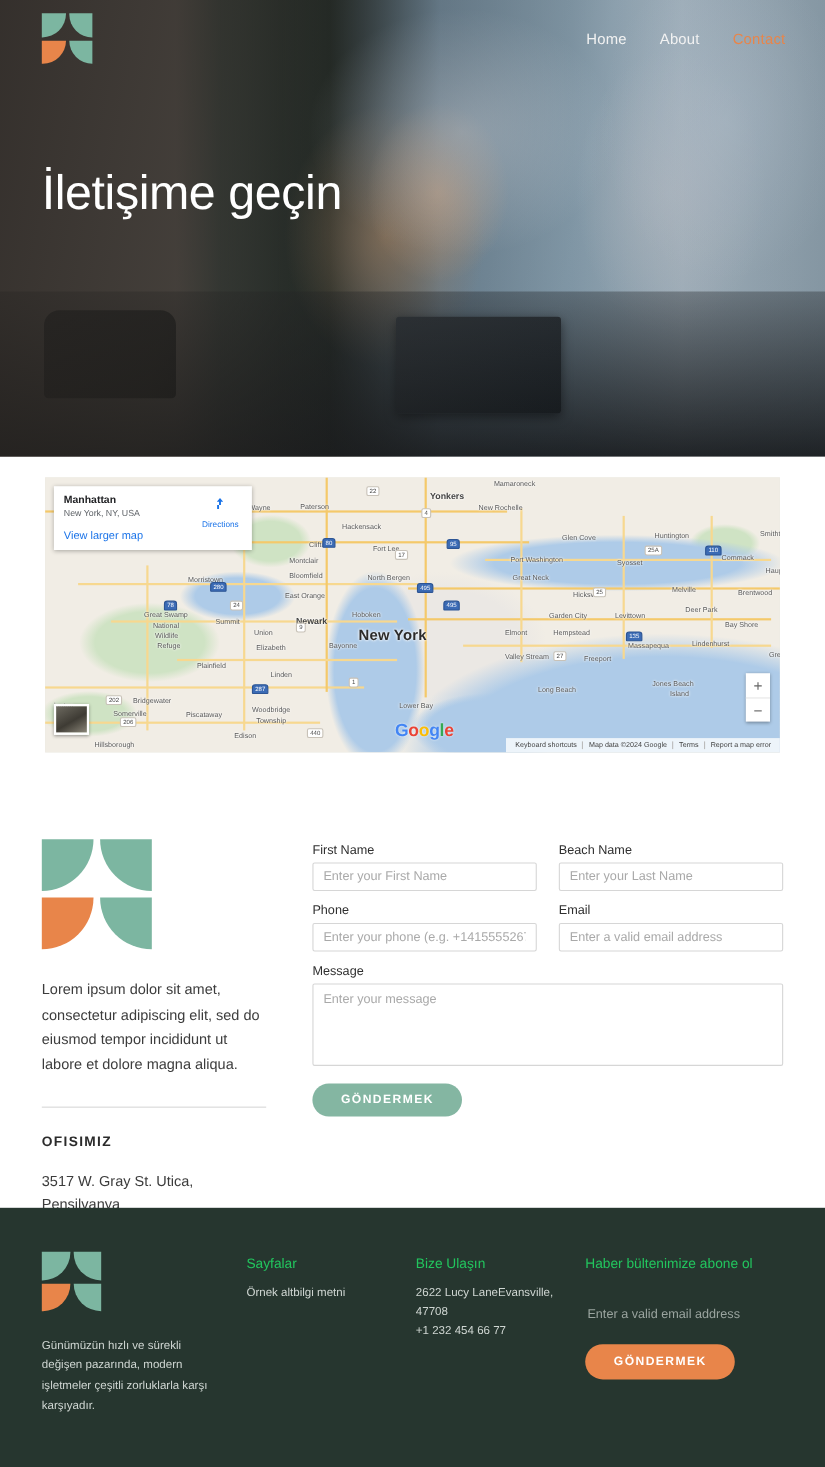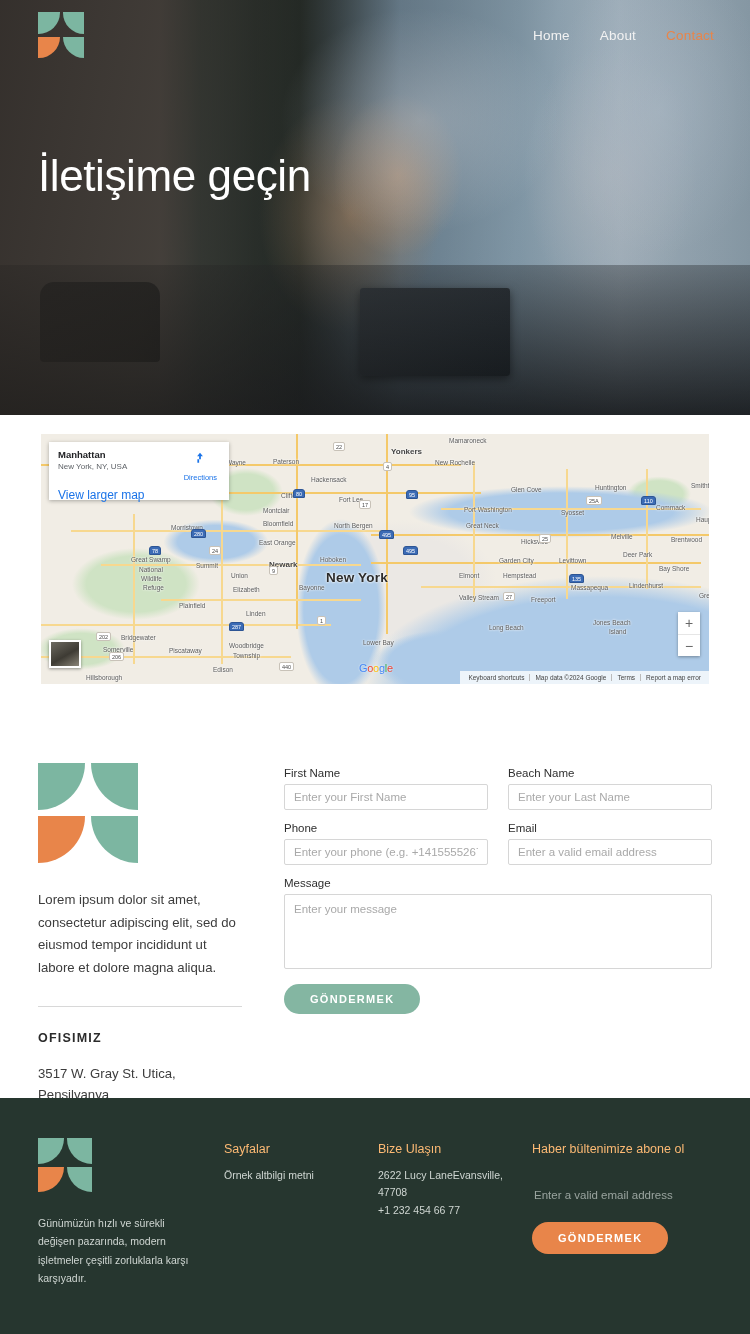--- a/index.html
+++ b/index.html
@@ -241,21 +241,21 @@
     left: 8px; top: 8px;
     width: 180px; height: 58px;
     background: #ffffff;
     box-shadow: 0 1px 4px rgba(0,0,0,0.3);
     padding: 7px 9px 0 9px;
     z-index: 4;
   }
   .mc-title { font-size: 9.5px; font-weight: 700; color: #202124; }
   .mc-sub { font-size: 8px; color: #5f6368; margin-top: 2px; }
   .mc-link {
-    font-size: 12px; color: #1a73e8; margin-top: 17px;
+    font-size: 10px; color: #1a73e8; margin-top: 11px;
     cursor: pointer; display: inline-block;
   }
   .mc-dir {
     position: absolute;
     right: 12px; top: 9px;
     text-align: center;
     cursor: pointer;
   }
   .mc-dir svg { display: block; margin: 0 auto 1px; }
   .mc-dir span { font-size: 7.5px; color: #1a73e8; }
@@ -287,22 +287,22 @@
     border: 2px solid #fff;
     background: linear-gradient(150deg, #6d6a60, #3e3b34 55%, #8a8578);
     box-shadow: 0 1px 3px rgba(0,0,0,0.4);
     z-index: 4;
     cursor: pointer;
   }
 
   .gmark {
     position: absolute;
     left: 318px; bottom: 10px;
-    font-size: 11px;
-    font-weight: 400;
+    font-size: 16px;
+    font-weight: 700;
     letter-spacing: -0.3px;
     z-index: 4;
     text-shadow: 0 0 2px rgba(255,255,255,.9);
     margin-top: 19px;
   }
   .gmark i { font-style: normal; }
 
   .map-attrib {
     position: absolute;
     right: 0; bottom: 0;
@@ -414,21 +414,21 @@
   .fcol-news { width: 180px; flex: 0 0 180px; padding-top: 4px; }
 
   .f-brandtext {
     margin-top: 22px;
     font-size: 10.5px;
     line-height: 1.75;
     color: #cfd6d2;
   }
   .f-title {
     font-size: 12.5px;
-    color: #fdba74;
+    color: #22c55e;
     font-weight: 400;
     margin-bottom: 11px;
   }
   .f-item {
     font-size: 10.5px;
     color: #cfd6d2;
     line-height: 1.65;
     cursor: pointer;
   }
   .f-item.static { cursor: default; }

